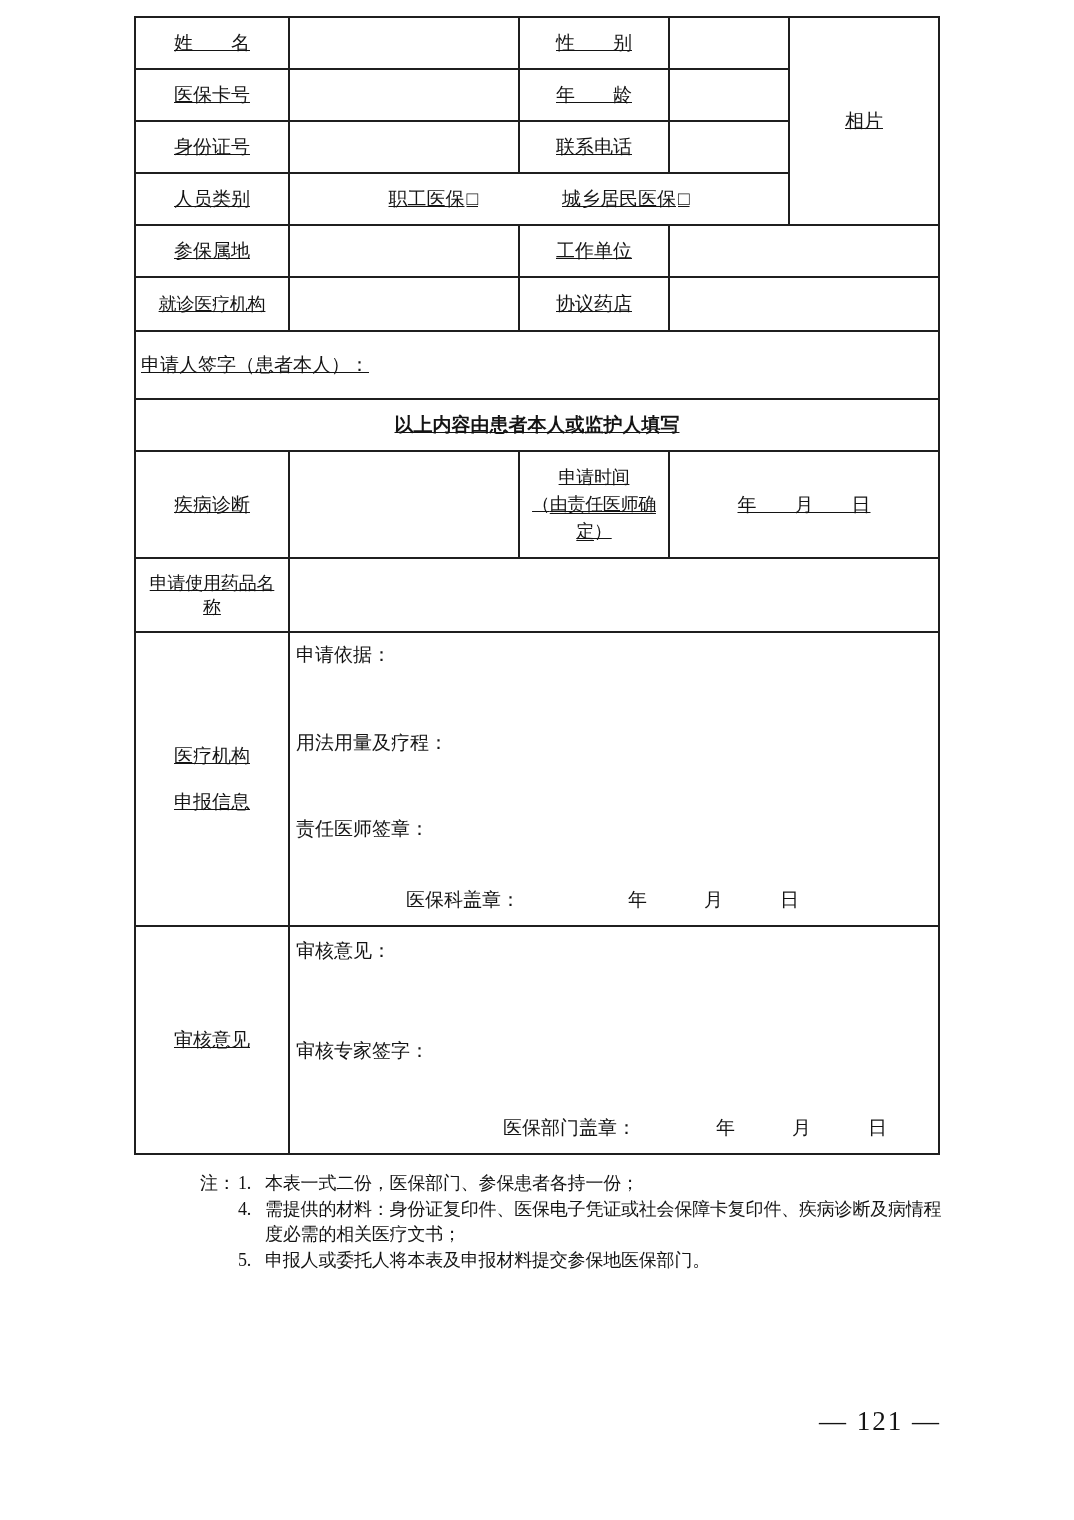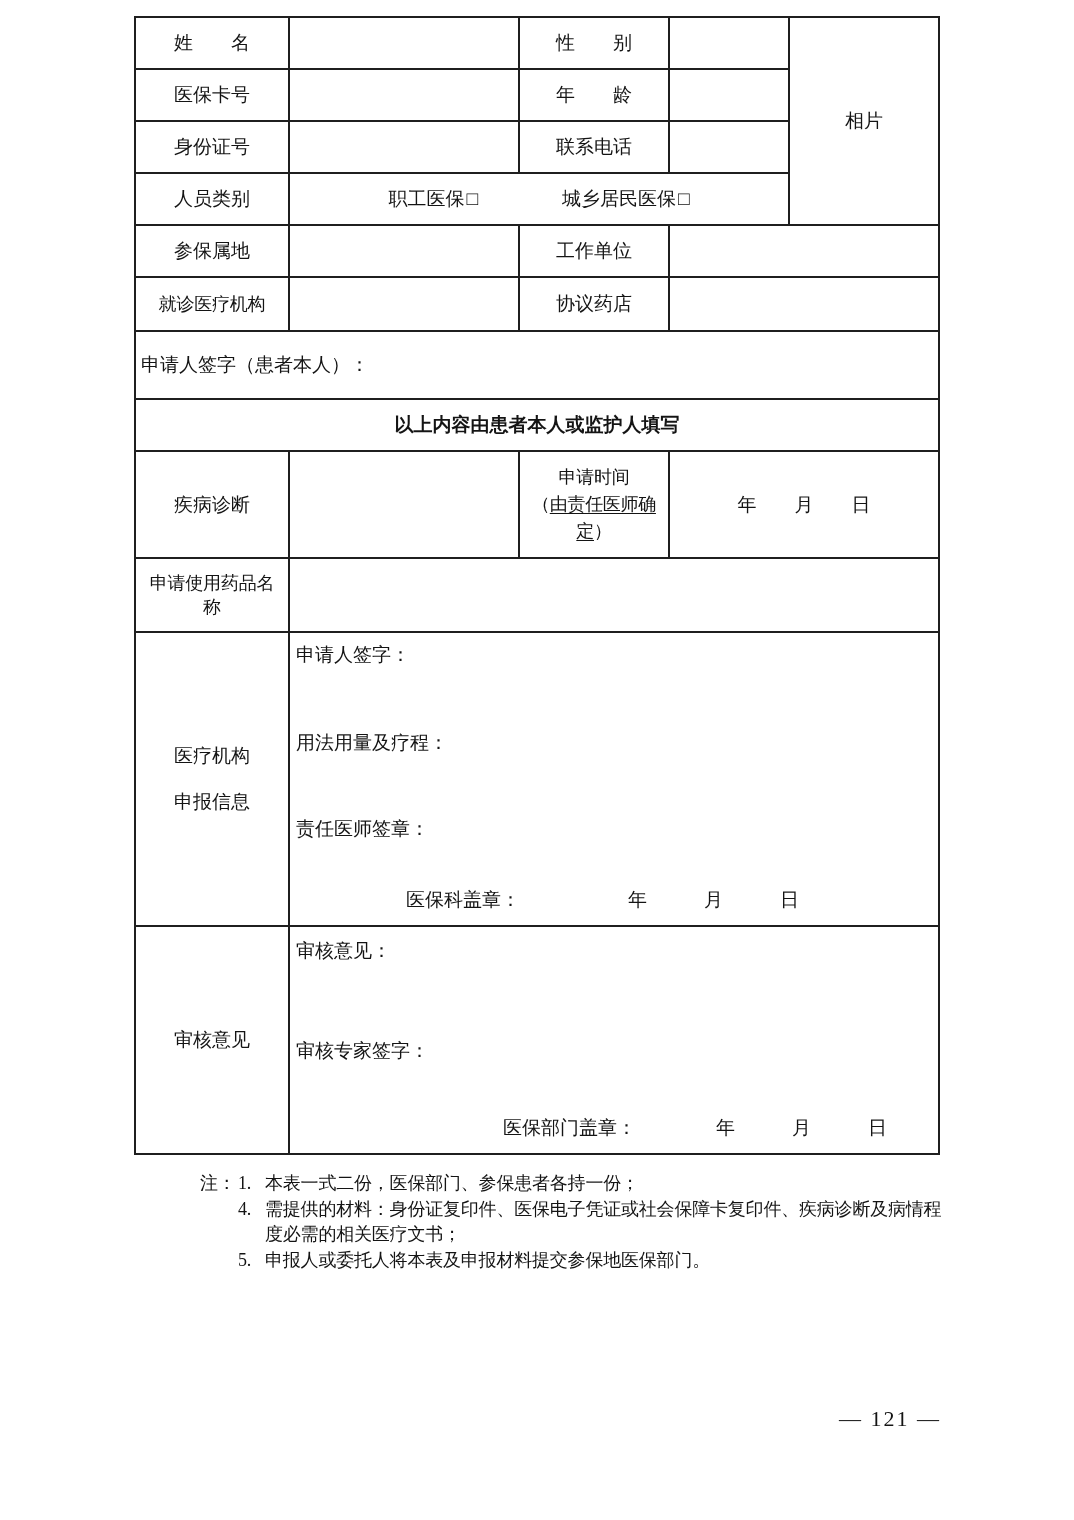--- a/index.html
+++ b/index.html
@@ -27,20 +27,21 @@
     table-layout:fixed;
     width:804px;
     margin:16px auto 0 auto;
   }
   td {
     border:2px solid #1f1f1f;
     font-size:19px;
     padding:12px;
     vertical-align:middle;
     overflow:hidden;
+    text-decoration:underline;
   }
   .lbl { text-align:center; }
   .r1 td { height:42px; }
   .r2 td { height:42px;text-align:center; }
   .r3 td { height:45px;border-radius:16px; }
   .r4 td { height:36px; }
   .r5 td { height:42px; }
   .r6 td { height:54px; }
   .r7 td { height:68px; }
   .r8 td { height:39px; }
@@ -87,21 +88,21 @@
   }
   .note-row { display:flex; align-items:flex-start; }
   .note-prefix { width:38px; flex:none; }
   .note-num { width:27px; flex:none; }
   .note-text { flex:1; }
 
   .page-num {
     position:absolute;
     right:133px;
     top:1406px;
-    font-size:22px;
+    font-size:27px;
     letter-spacing:2px;
     white-space:nowrap;
   }
 </style>
 </head>
 <body>
 
 <div class="sheet">
 
 
@@ -191,21 +192,21 @@
       <td class="lbl tight">申请使用药品名称</td>
       <td colspan="4"></td>
     </tr>
 
     <tr class="r11">
       <td class="lbl two-line-label">
         <div>医疗机构</div>
         <div>申报信息</div>
       </td>
       <td colspan="4" class="content-cell">
-        <div class="cl" style="top:10px">申请人签字：</div>
+        <div class="cl" style="top:10px">申请依据：</div>
         <div class="cl" style="top:98px">用法用量及疗程：</div>
         <div class="cl" style="top:184px">责任医师签章：</div>
         <div class="stamp-line stamp-inst">
           <span class="stamp-label">医保科盖章：</span>
           <span class="date">年　　　月　　　日</span>
         </div>
       </td>
     </tr>
 
     <tr class="r12">

